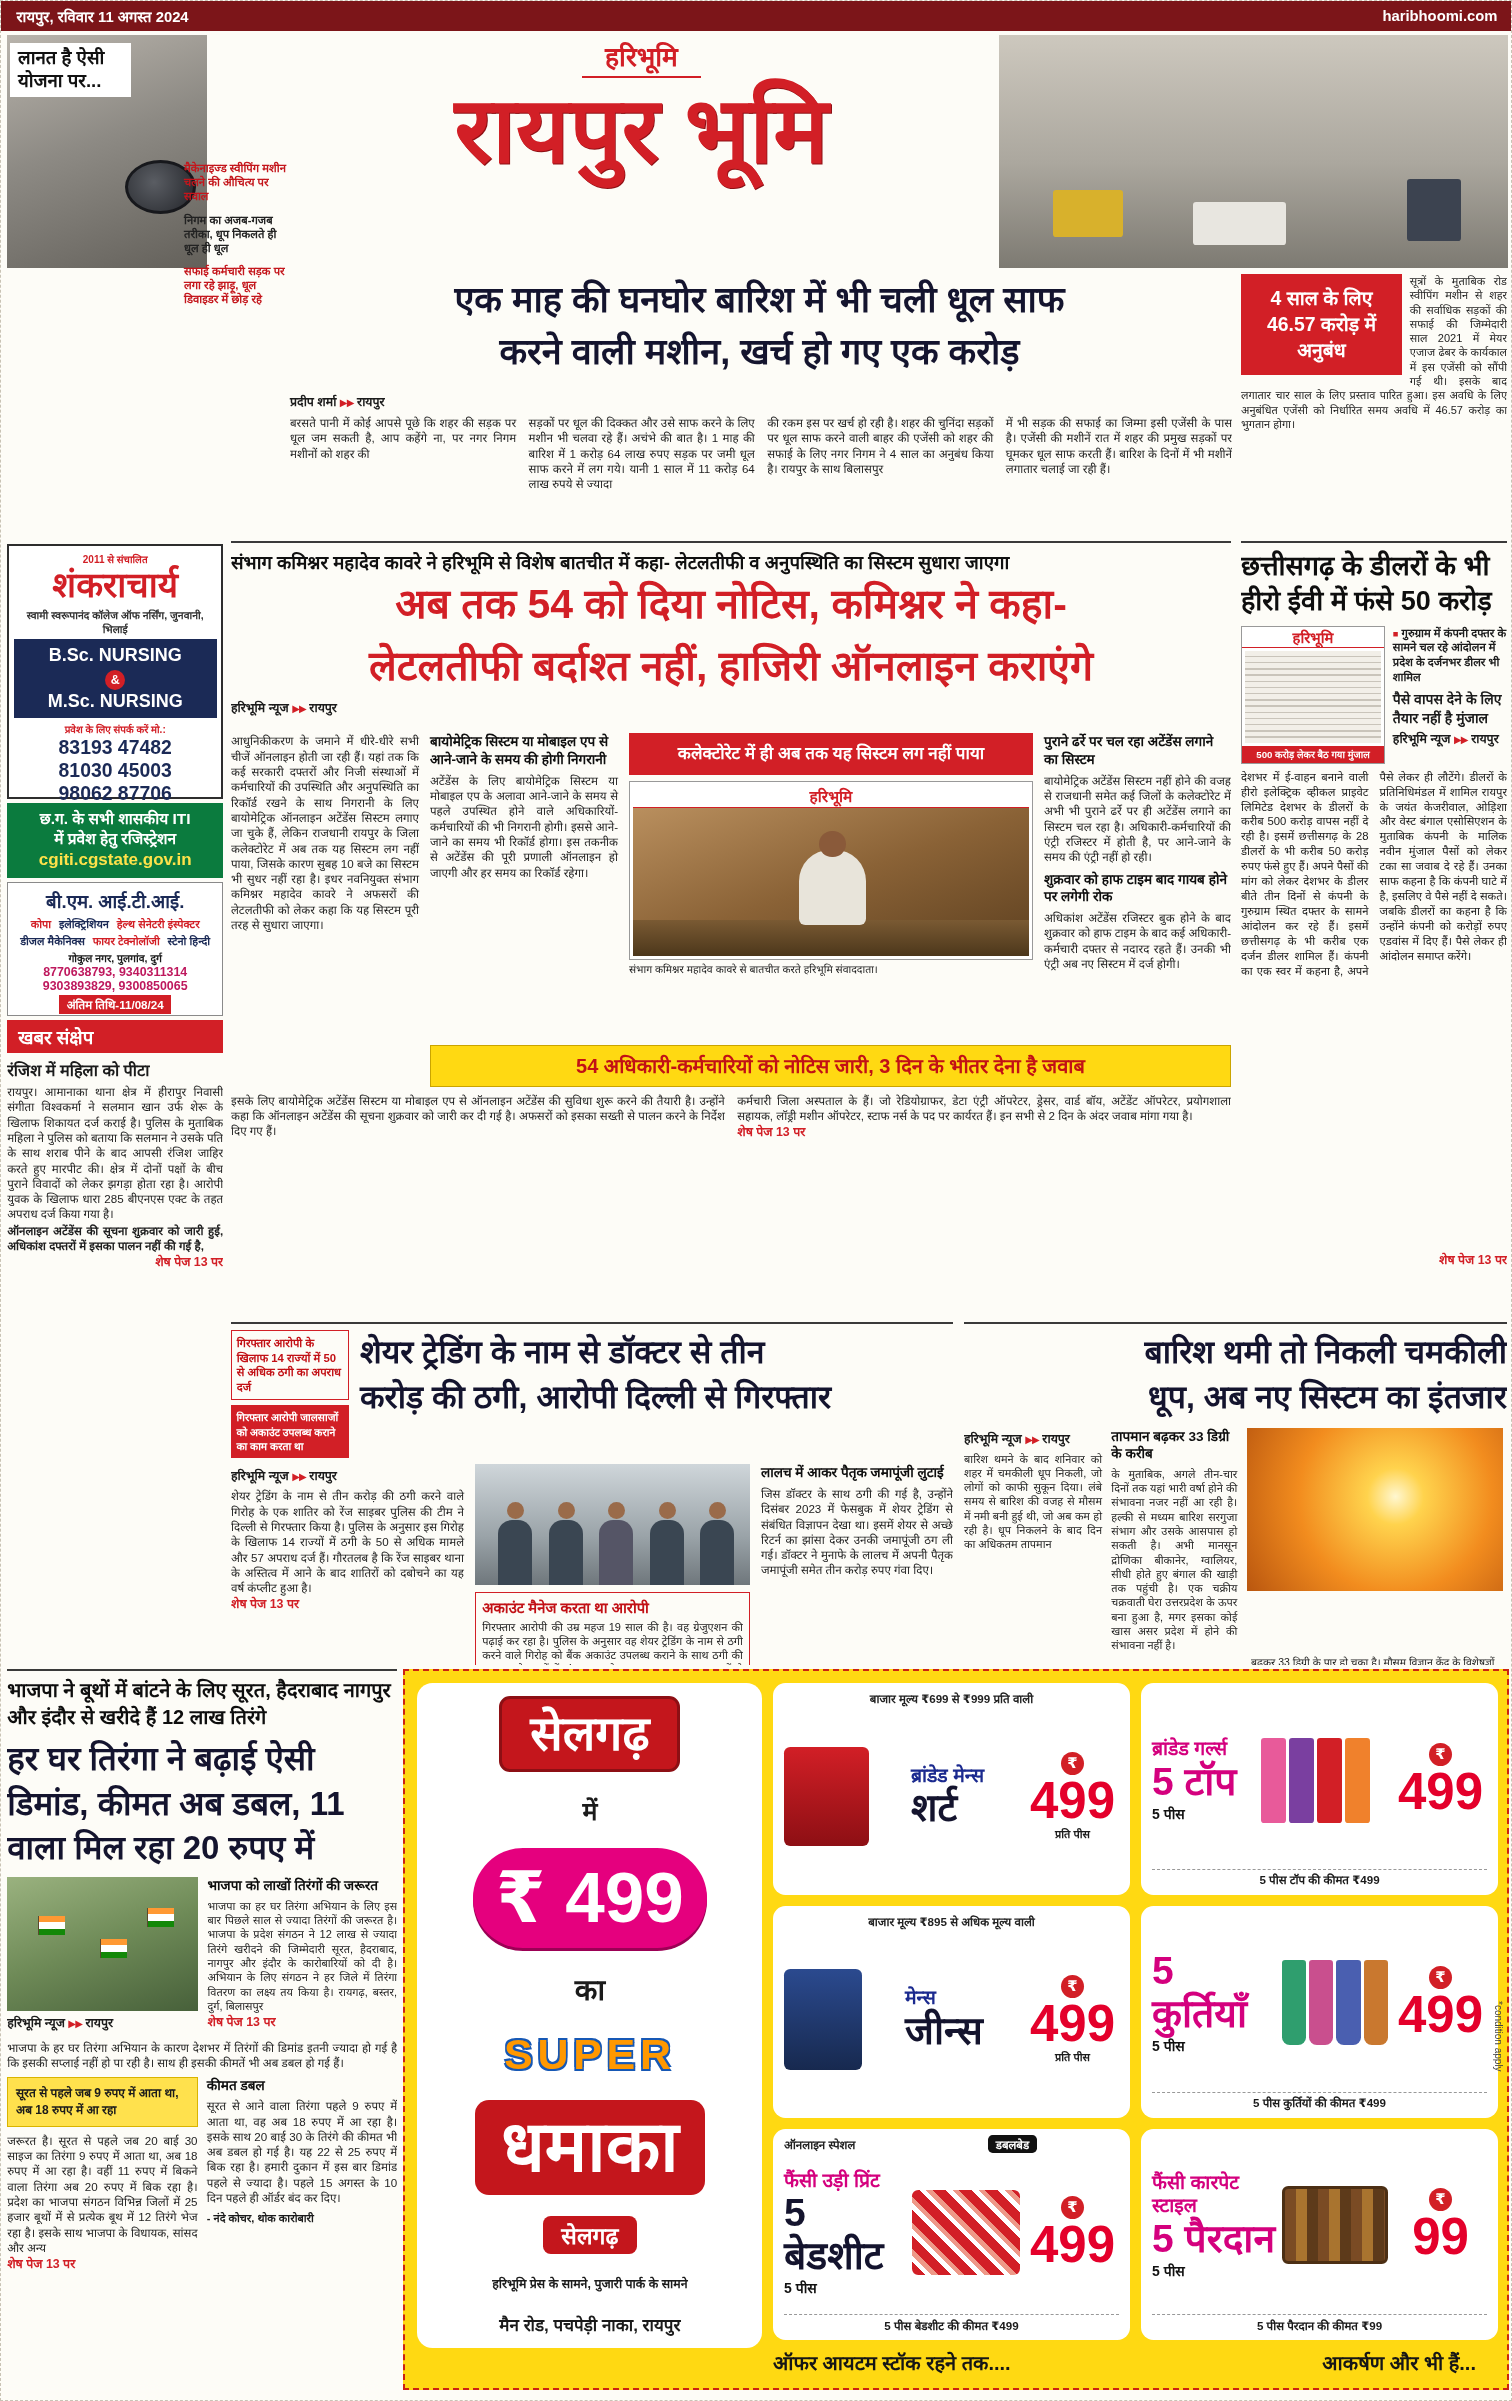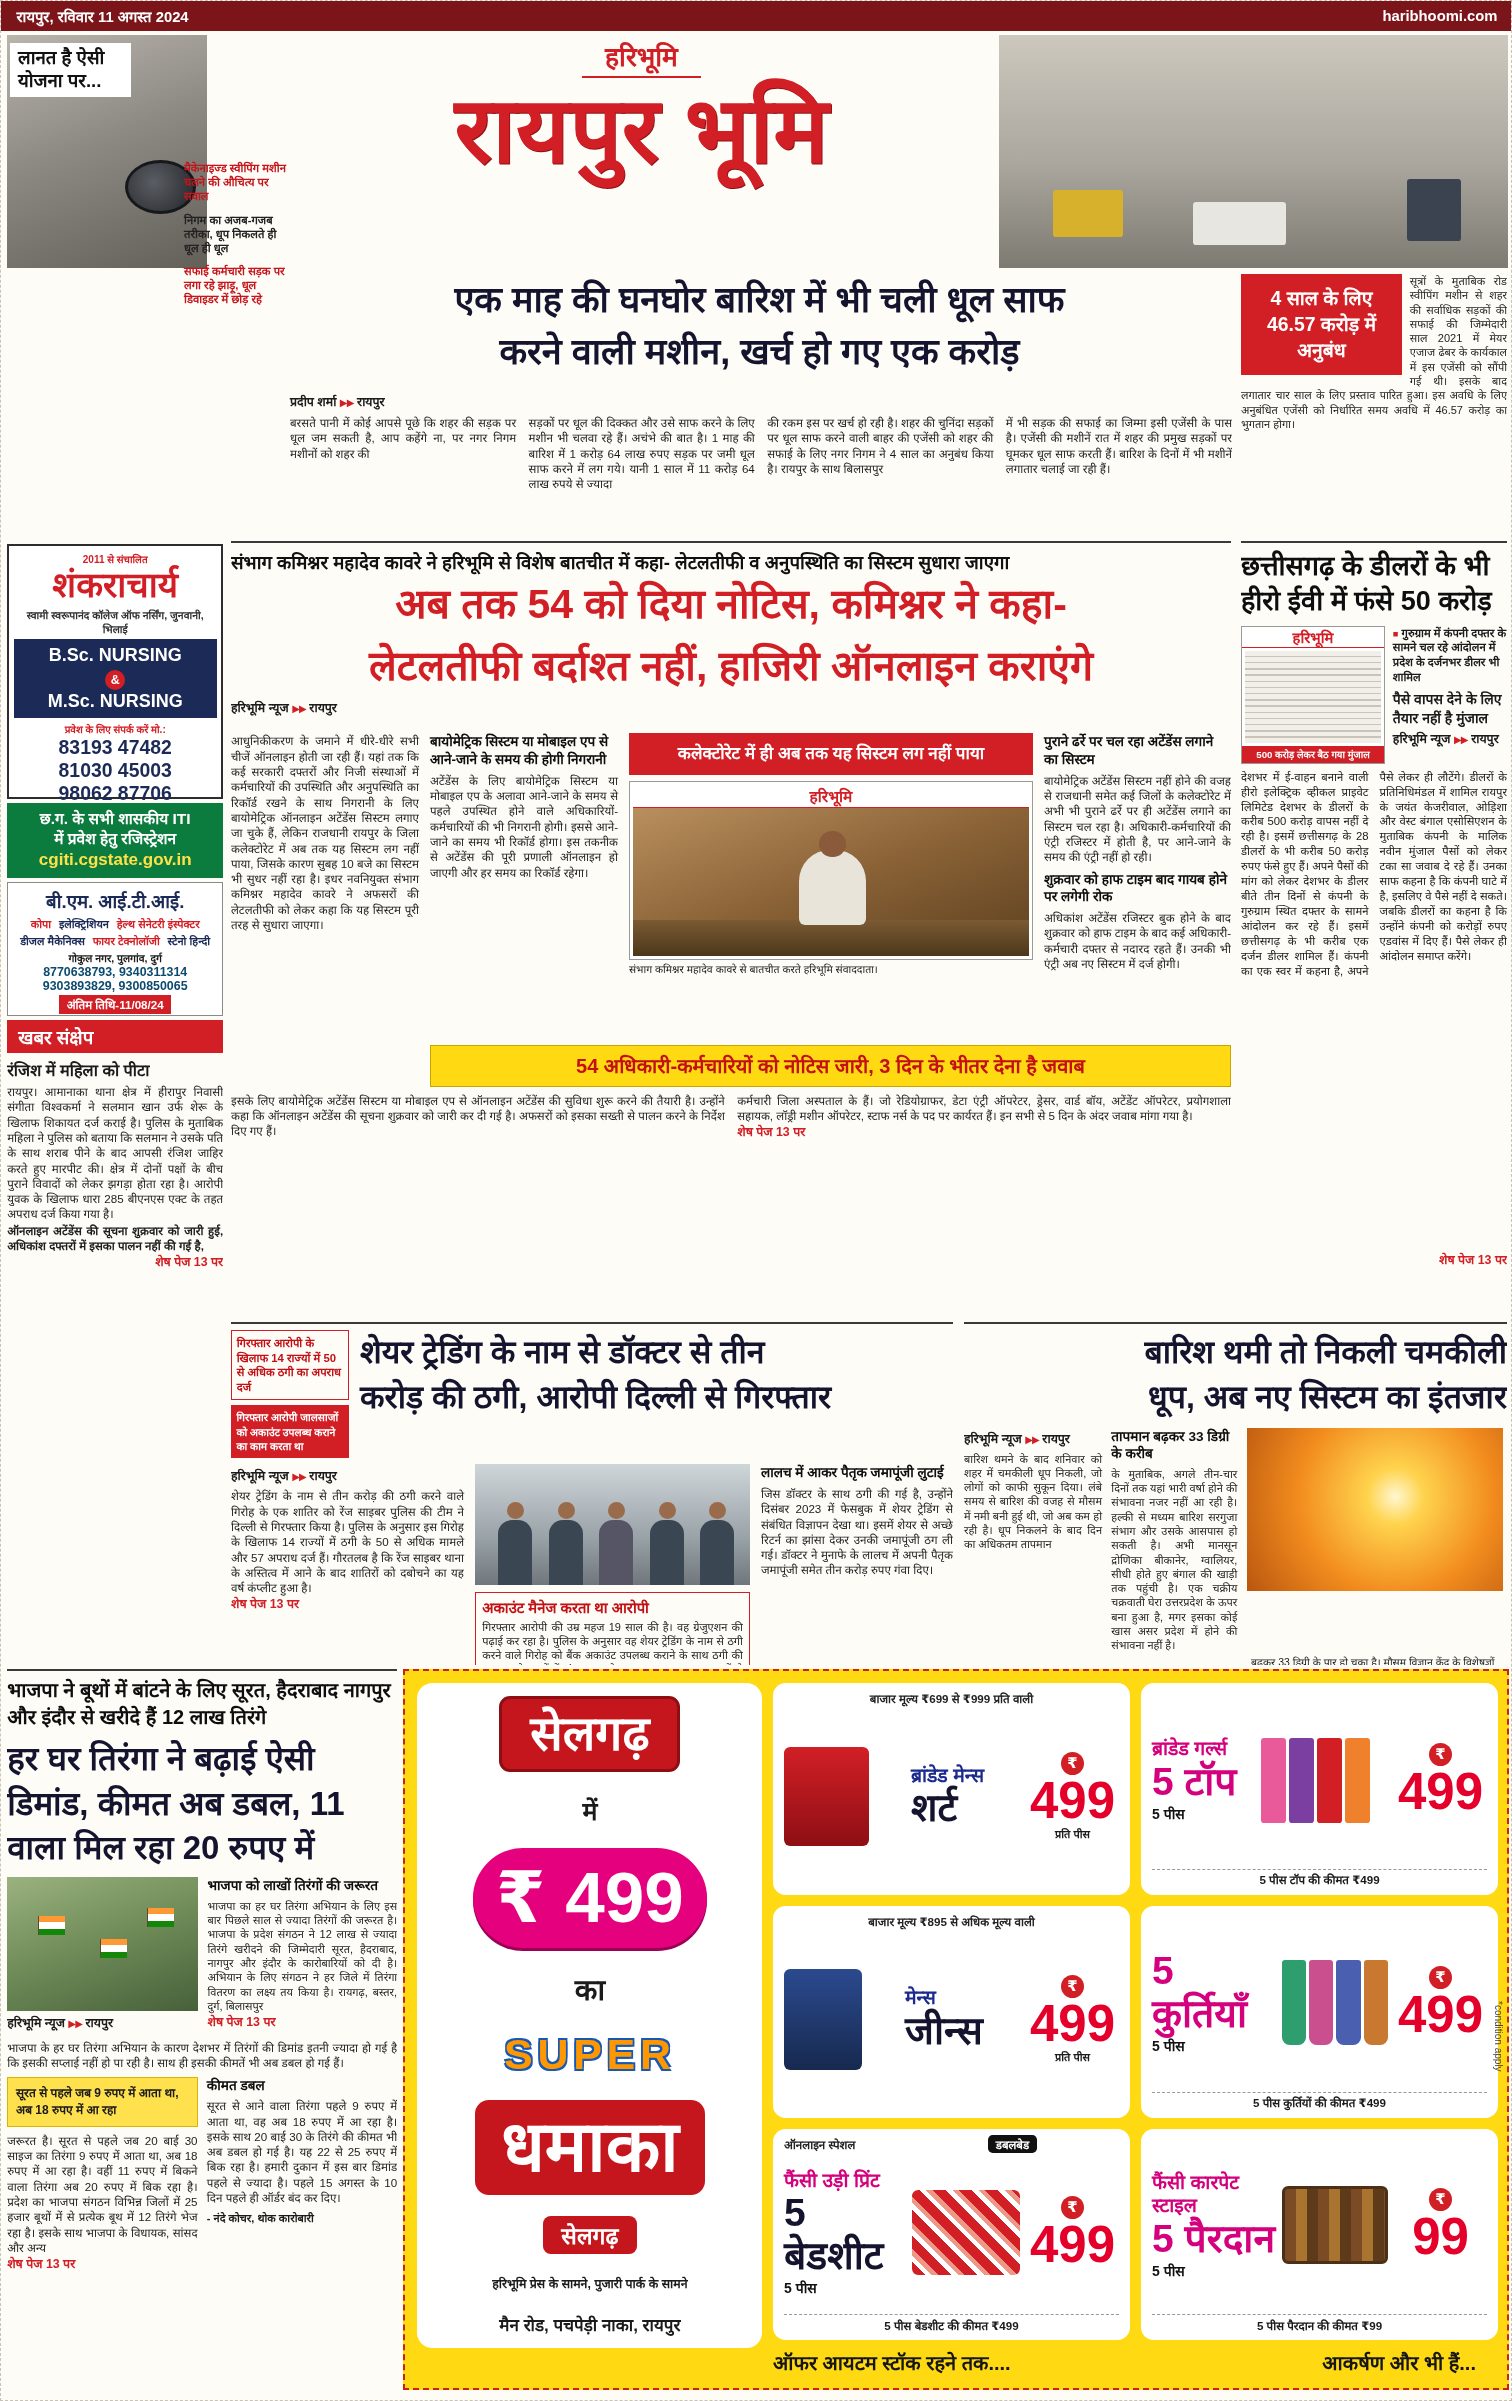--- a/index.html
+++ b/index.html
@@ -41,21 +41,21 @@
 .ad-n .ph{font-size:19.4px;font-weight:800;color:#1b2a56;line-height:1.2}
 .ad-n .web{background:#ffd912;font-weight:800;font-size:11.6px;margin-top:3.9px;padding:2.3px}
 .ad-g{top:802px;height:75px;background:#0b7b3e;color:#fff;text-align:center;font-weight:800;font-size:15.5px;padding-top:6.2px;line-height:1.3}
 .ad-g .url{color:#ffe24a;font-size:17px}
 .ad-b{top:881px;height:134px;border:1.6px solid #8a8a8a;text-align:center;padding:4.7px 3.1px;background:#fff}
 .ad-b .nm{color:#1b2a56;font-weight:800;font-size:18.6px}
 .ad-b .crs{display:flex;flex-wrap:wrap;justify-content:center;gap:2.3px 7.8px;font-weight:800;font-size:11px;margin:3.1px 0}
 .ad-b .crs span:nth-child(odd){color:#d21f26}
 .ad-b .crs span:nth-child(even){color:#1b2a56}
 .ad-b .adr{font-size:10.5px;font-weight:700}
-.ad-b .ph{font-size:12.4px;font-weight:800;color:#0c4a6e}
+.ad-b .ph{font-size:12.4px;font-weight:800;color:#be185d}
 .ad-b .dl{color:#fff;background:#d21f26;display:inline-block;font-weight:800;font-size:11.6px;padding:1.6px 7.8px;margin-top:2.3px}
 .briefs{top:1019px;height:304px;overflow:hidden}
 .briefs .hd{background:#d21f26;color:#fff;font-weight:800;font-size:18.6px;padding:3.9px 11px}
 .briefs .tt{font-weight:800;font-size:16.3px;margin:6.2px 0 3.1px}
 .comm{left:230px;top:540px;width:1000px;height:778px;border-top:2.3px solid #3a3a3a;padding-top:6.2px;overflow:hidden}
 .comm .strap{font-weight:800;font-size:18.6px;color:#101010}
 .comm .hl{color:#d21f26;font-weight:800;font-size:41px;line-height:1.5;text-align:center}
 .c-row{display:flex;gap:11px;height:304px;overflow:hidden;margin-top:17px}
 .c1{width:188px}.c2{width:188px}.cmid{width:404px}.c4{flex:1}
 .cmid .rbox{padding:9.3px;font-size:17px;text-align:center;margin-bottom:6.2px}
@@ -280,21 +280,21 @@
         <div class="subh">पुराने ढर्रे पर चल रहा अटेंडेंस लगाने का सिस्टम</div>
         <div class="b-text">बायोमेट्रिक अटेंडेंस सिस्टम नहीं होने की वजह से राजधानी समेत कई जिलों के कलेक्टोरेट में अभी भी पुराने ढर्रे पर ही अटेंडेंस लगाने का सिस्टम चल रहा है। अधिकारी-कर्मचारियों की एंट्री रजिस्टर में होती है, पर आने-जाने के समय की एंट्री नहीं हो रही।</div>
         <div class="subh" style="margin-top:6.2px">शुक्रवार को हाफ टाइम बाद गायब होने पर लगेगी रोक</div>
         <div class="b-text">अधिकांश अटेंडेंस रजिस्टर बुक होने के बाद शुक्रवार को हाफ टाइम के बाद कई अधिकारी-कर्मचारी दफ्तर से नदारद रहते हैं। उनकी भी एंट्री अब नए सिस्टम में दर्ज होगी।</div>
       </div>
     </div>
     <div class="strip">54 अधिकारी-कर्मचारियों को नोटिस जारी, 3 दिन के भीतर देना है जवाब</div>
     <div class="b-row">
       <div class="b-text">इसके लिए बायोमेट्रिक अटेंडेंस सिस्टम या मोबाइल एप से ऑनलाइन अटेंडेंस की सुविधा शुरू करने की तैयारी है। उन्होंने कहा कि ऑनलाइन अटेंडेंस की सूचना शुक्रवार को जारी कर दी गई है। अफसरों को इसका सख्ती से पालन करने के निर्देश दिए गए हैं।</div>
       <div>
-        <div class="b-text">कर्मचारी जिला अस्पताल के हैं। जो रेडियोग्राफर, डेटा एंट्री ऑपरेटर, ड्रेसर, वार्ड बॉय, अटेंडेंट ऑपरेटर, प्रयोगशाला सहायक, लॉड्री मशीन ऑपरेटर, स्टाफ नर्स के पद पर कार्यरत हैं। इन सभी से 5 दिन के अंदर जवाब मांगा गया है।</div>
+        <div class="b-text">कर्मचारी जिला अस्पताल के हैं। जो रेडियोग्राफर, डेटा एंट्री ऑपरेटर, ड्रेसर, वार्ड बॉय, अटेंडेंट ऑपरेटर, प्रयोगशाला सहायक, लॉड्री मशीन ऑपरेटर, स्टाफ नर्स के पद पर कार्यरत हैं। इन सभी से 2 दिन के अंदर जवाब मांगा गया है।</div>
         <div class="cont">शेष पेज 13 पर</div>
       </div>
     </div>
   </div>
 
   <div class="abs hero">
     <div class="hl">छत्तीसगढ़ के डीलरों के भी हीरो ईवी में फंसे 50 करोड़</div>
     <div class="h-media">
       <div class="thumb">
         <div class="tb">हरिभूमि</div>

